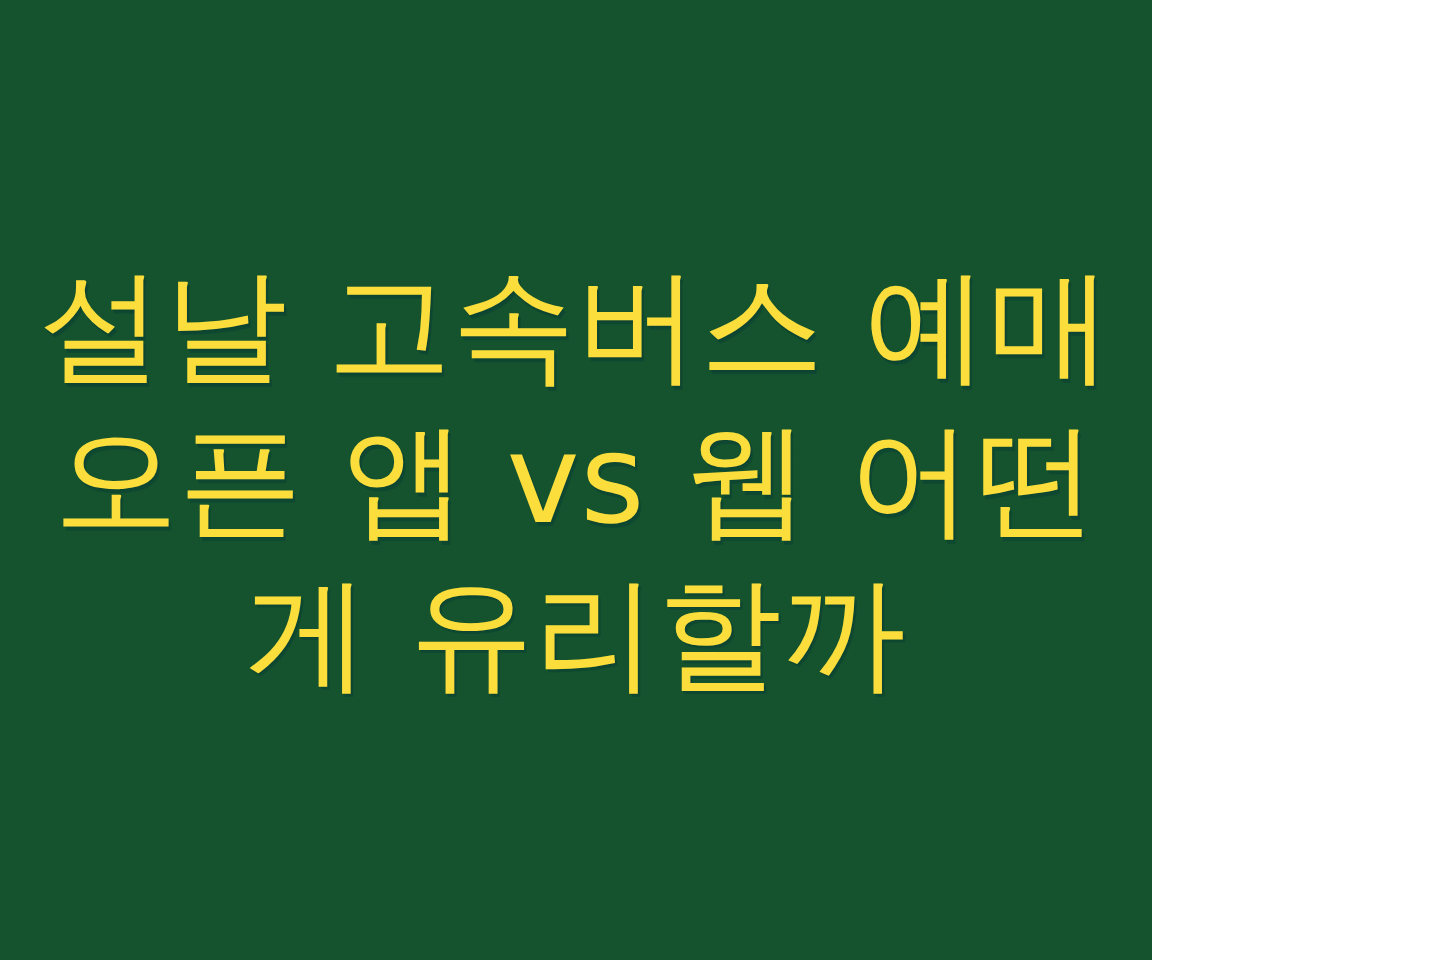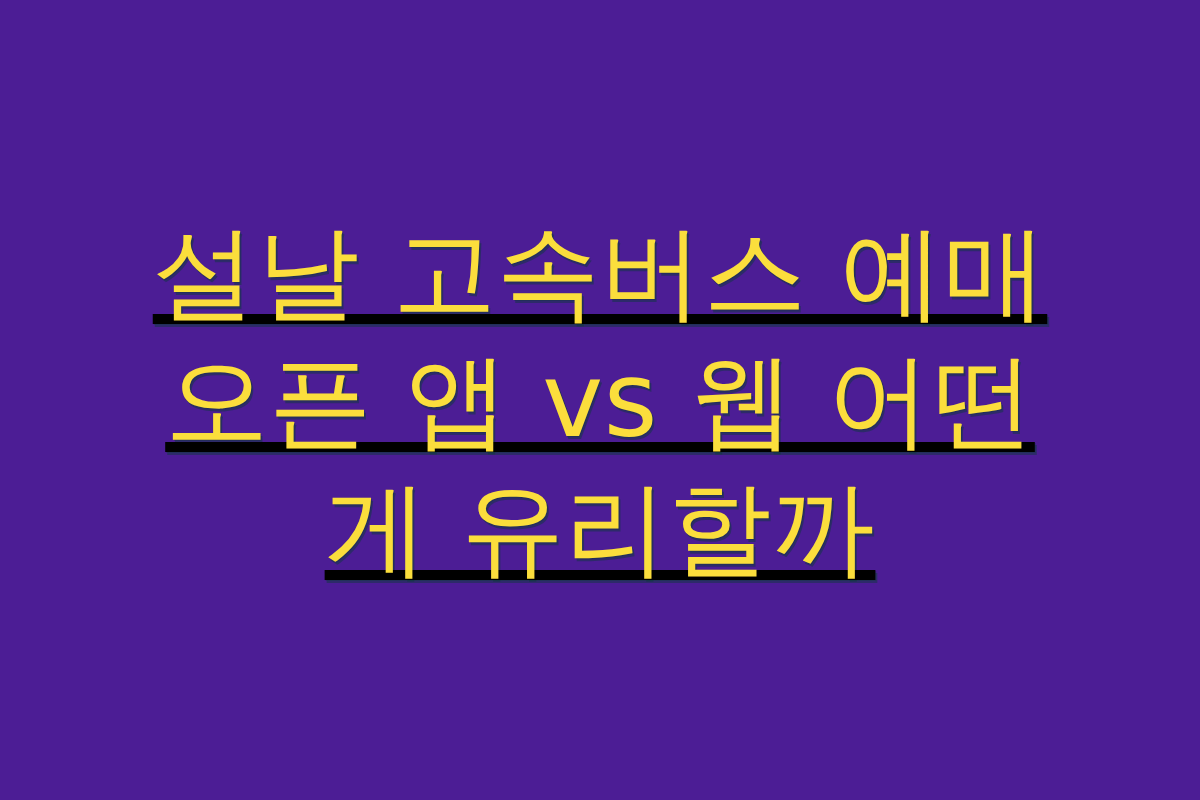--- a/index.html
+++ b/index.html
@@ -47,19 +47,19 @@
     overflow-wrap: break-word;
     text-shadow:
       2px 3px 0 rgba(8, 60, 53, 0.45),
       1px 1px 0 rgba(8, 60, 53, 0.30);
     -webkit-font-smoothing: antialiased;
   }
 </style>
 </head>
 <body>
 
-<div id="thumbnail-canvas" style="background: #4c1d95; width: 1200px; height: 800px; text-decoration: underline;">
+<div id="thumbnail-canvas" style="background: #14532d; width: 960px; height: 800px;">
 
   <div id="headline-block" style="text-align: center;">
     <h1 id="headline-text" style="color: rgb(251, 222, 60);">설날 고속버스 예매 오픈 앱 vs 웹 어떤 게 유리할까</h1>
   </div>
 
 </div>
 
 </body></html>

